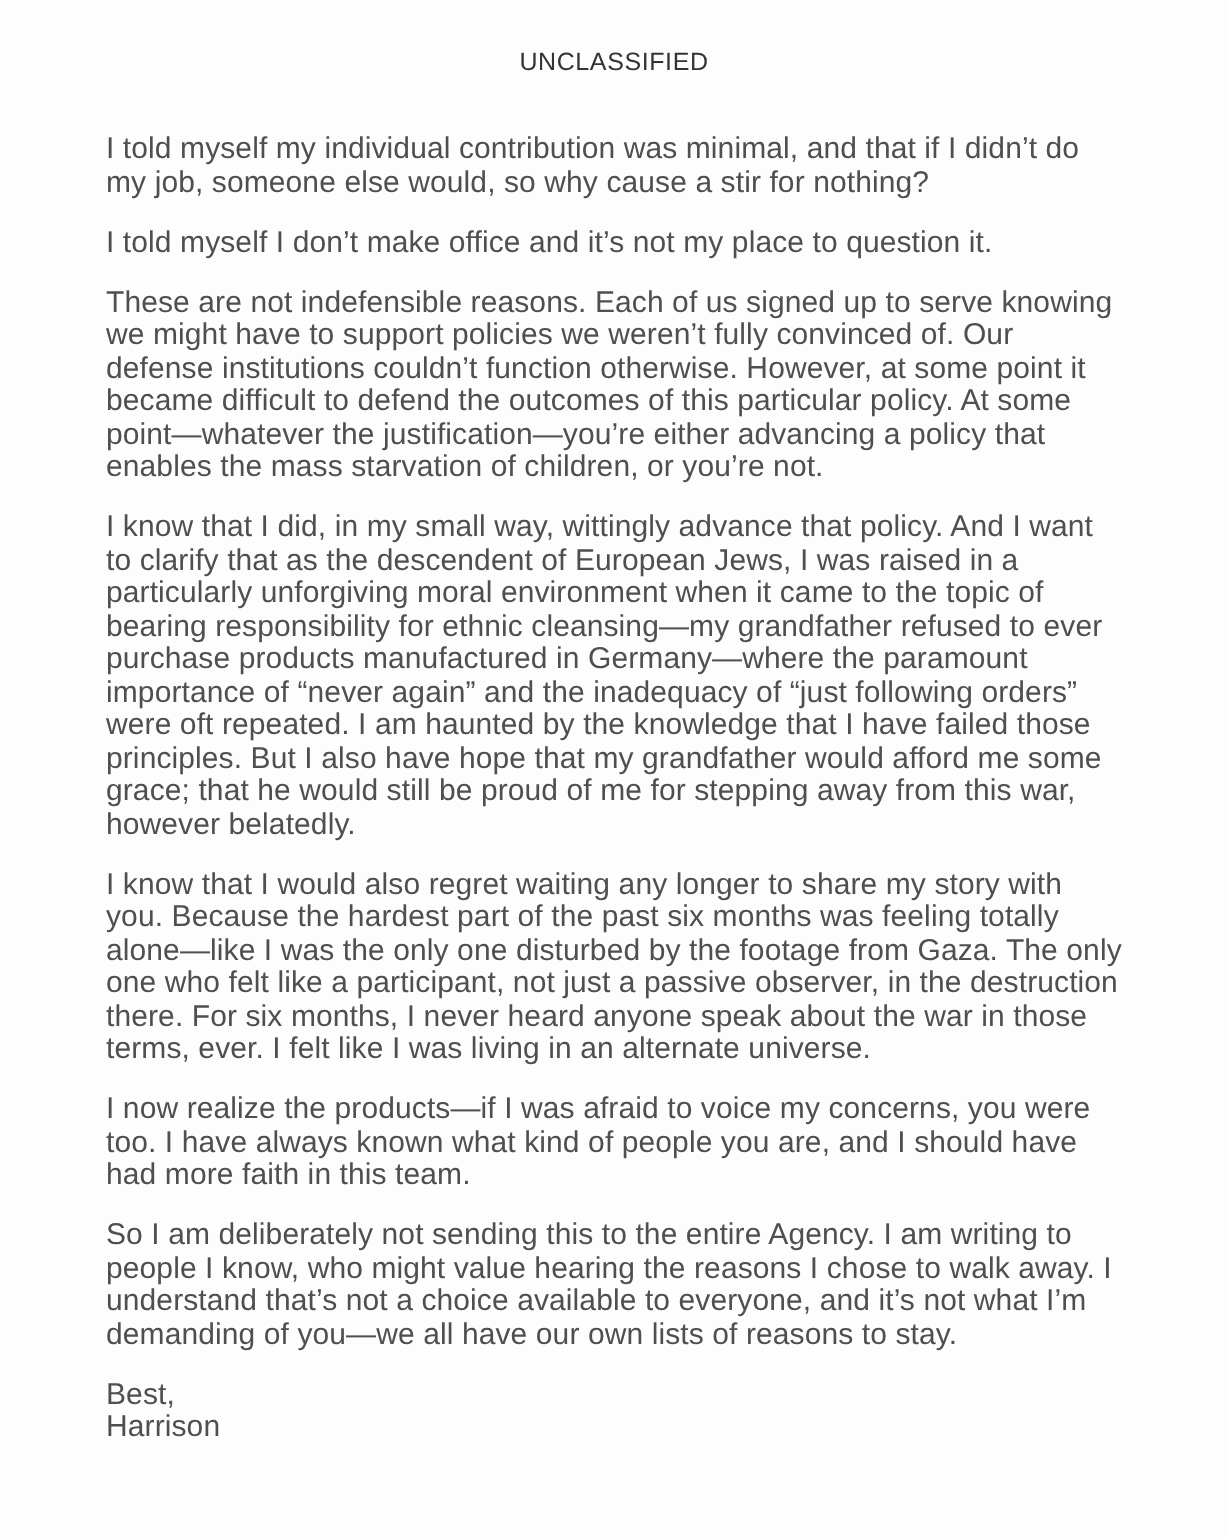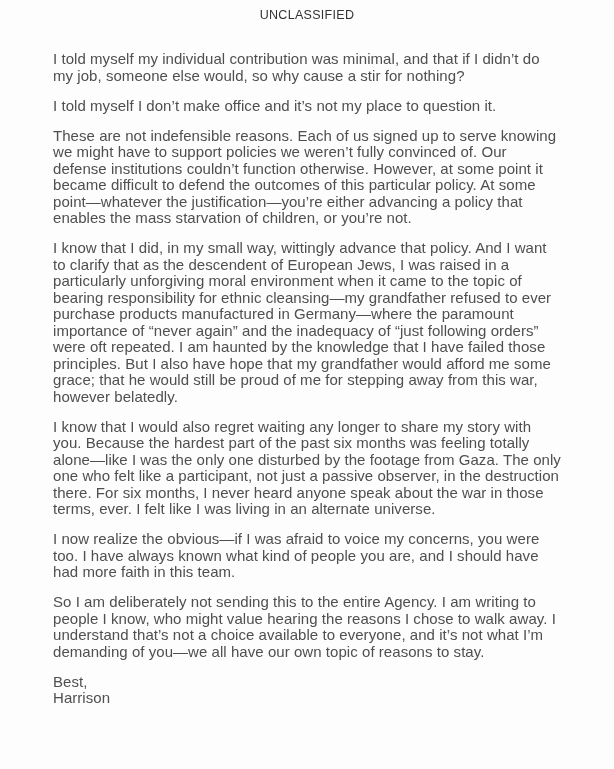--- a/index.html
+++ b/index.html
@@ -10,21 +10,21 @@
   .page {
     position: relative;
     width: 614px;
     height: 769px;
     background: #fdfdfd;
     font-family: "Liberation Sans", sans-serif;
     box-sizing: border-box;
     overflow: hidden;
   }
   .classification {
-    padding-top: 8px;
+    padding-top: 24px;
     text-align: center;
     font-size: 12.5px;
     line-height: 15px;
     color: #333333;
     letter-spacing: 0.3px;
     font-weight: 400;
   }
   .letter-body {
     margin: 28px 50px 0 53px;
     width: 509px;
@@ -46,18 +46,18 @@
 
 <div class="page">
   <div class="classification">UNCLASSIFIED</div>
 
   <div class="letter-body">
     <p>I told myself my individual contribution was minimal, and that if I didn’t do my job, someone else would, so why cause a stir for nothing?</p>
     <p>I told myself I don’t make office and it’s not my place to question it.</p>
     <p>These are not indefensible reasons. Each of us signed up to serve knowing we might have to support policies we weren’t fully convinced of. Our defense institutions couldn’t function otherwise. However, at some point it became difficult to defend the outcomes of this particular policy. At some point—whatever the justification—you’re either advancing a policy that enables the mass starvation of children, or you’re not.</p>
     <p>I know that I did, in my small way, wittingly advance that policy. And I want to clarify that as the descendent of European Jews, I was raised in a particularly unforgiving moral environment when it came to the topic of bearing responsibility for ethnic cleansing—my grandfather refused to ever purchase products manufactured in Germany—where the paramount importance of “never again” and the inadequacy of “just following orders” were oft repeated. I am haunted by the knowledge that I have failed those principles. But I also have hope that my grandfather would afford me some grace; that he would still be proud of me for stepping away from this war, however belatedly.</p>
     <p>I know that I would also regret waiting any longer to share my story with you. Because the hardest part of the past six months was feeling totally alone—like I was the only one disturbed by the footage from Gaza. The only one who felt like a participant, not just a passive observer, in the destruction there. For six months, I never heard anyone speak about the war in those terms, ever. I felt like I was living in an alternate universe.</p>
-    <p>I now realize the obvious—if I was afraid to voice my concerns, you were too. I have always known what kind of people you are, and I should have had more faith in this team.</p>
-    <p>So I am deliberately not sending this to the entire Agency. I am writing to people I know, who might value hearing the reasons I chose to walk away. I understand that’s not a choice available to everyone, and it’s not what I’m demanding of you—we all have our own topic of reasons to stay.</p>
+    <p>I now realize the products—if I was afraid to voice my concerns, you were too. I have always known what kind of people you are, and I should have had more faith in this team.</p>
+    <p>So I am deliberately not sending this to the entire Agency. I am writing to people I know, who might value hearing the reasons I chose to walk away. I understand that’s not a choice available to everyone, and it’s not what I’m demanding of you—we all have our own lists of reasons to stay.</p>
 
     <p class="signature"><span>Best,</span><br><span>Harrison</span></p>
   </div>
 </div>
 
 </body></html>

